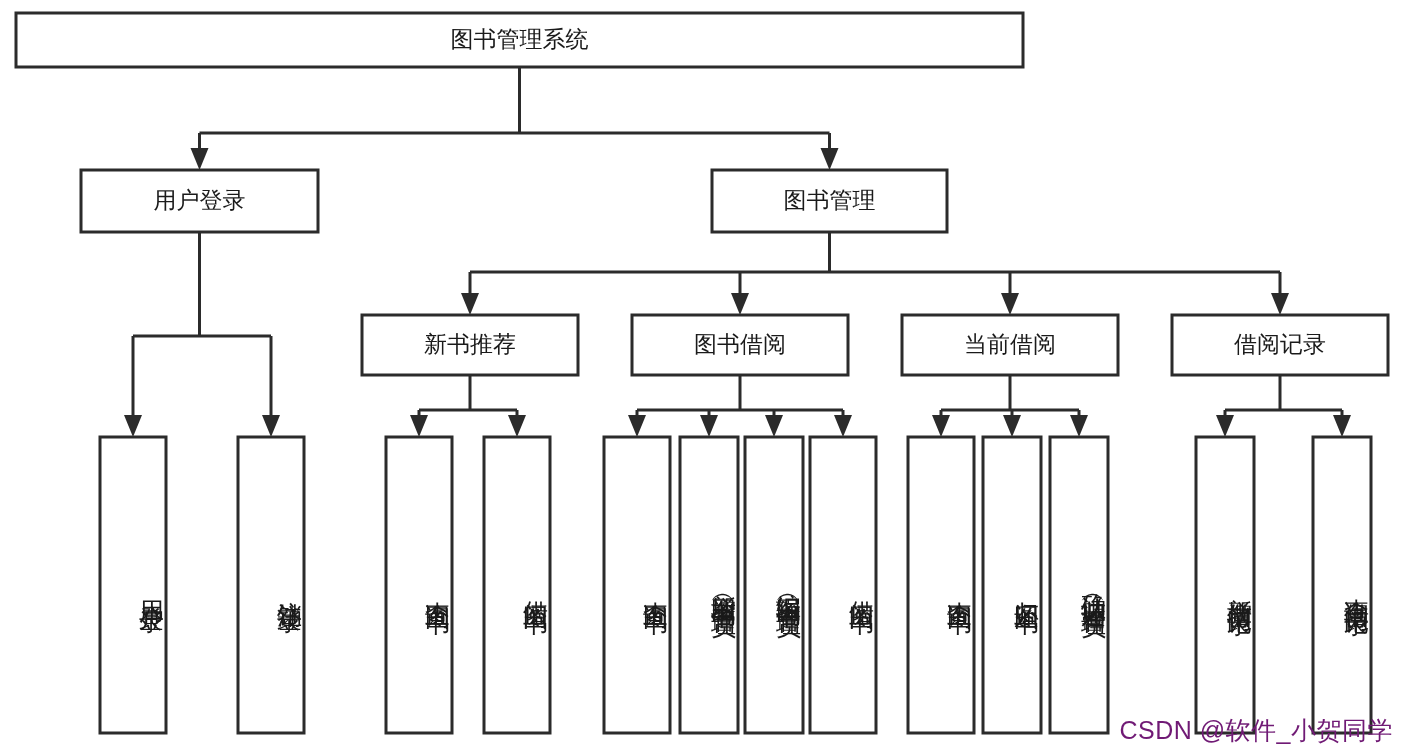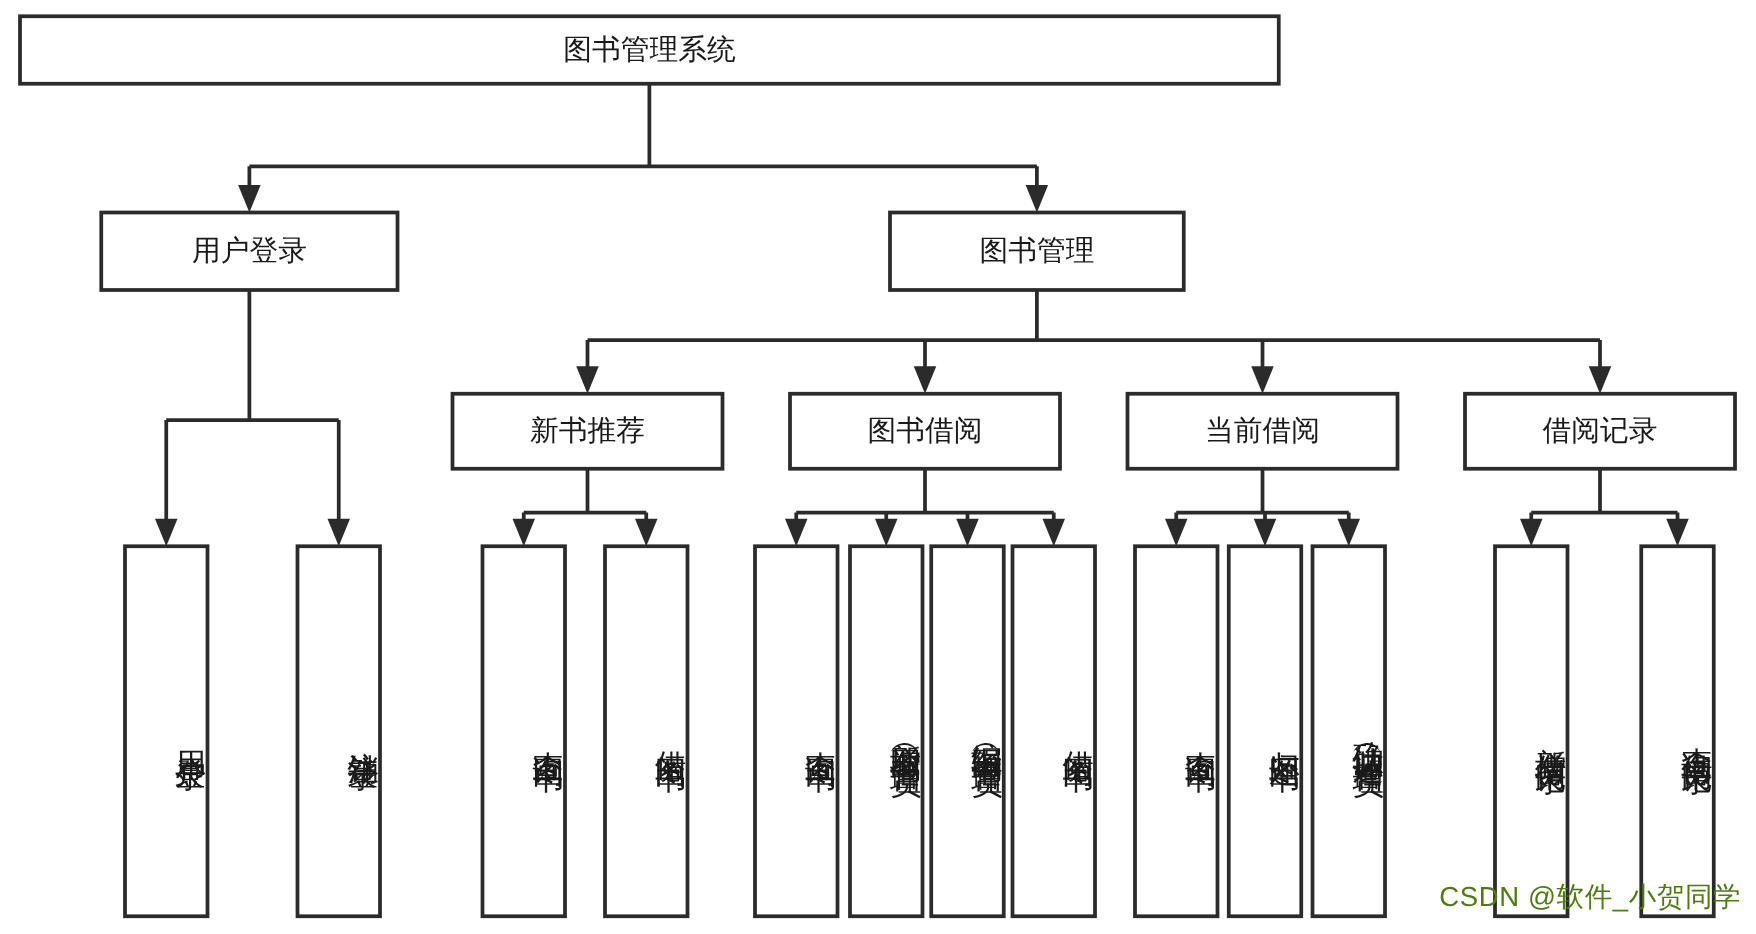--- a/index.html
+++ b/index.html
@@ -56,24 +56,24 @@
     letter-spacing: 3px;
     white-space: nowrap;
     display: flex;
     align-items: flex-start;
     justify-content: center;
     pointer-events: none;
   }
   .watermark {
     position: absolute;
     right: 12px;
-    bottom: 14px;
+    bottom: 0;
     font-family: "Liberation Sans", "DejaVu Sans", sans-serif;
-    font-size: 22px;
-    color: #4d7c0f;
+    font-size: 25px;
+    color: #701a75;
     letter-spacing: 0.5px;
     white-space: nowrap;
   }
 </style>
 </head>
 <body>
 
 <div id="diagram-root">
 
   <svg id="tree-svg" viewBox="0 0 1405 747">

